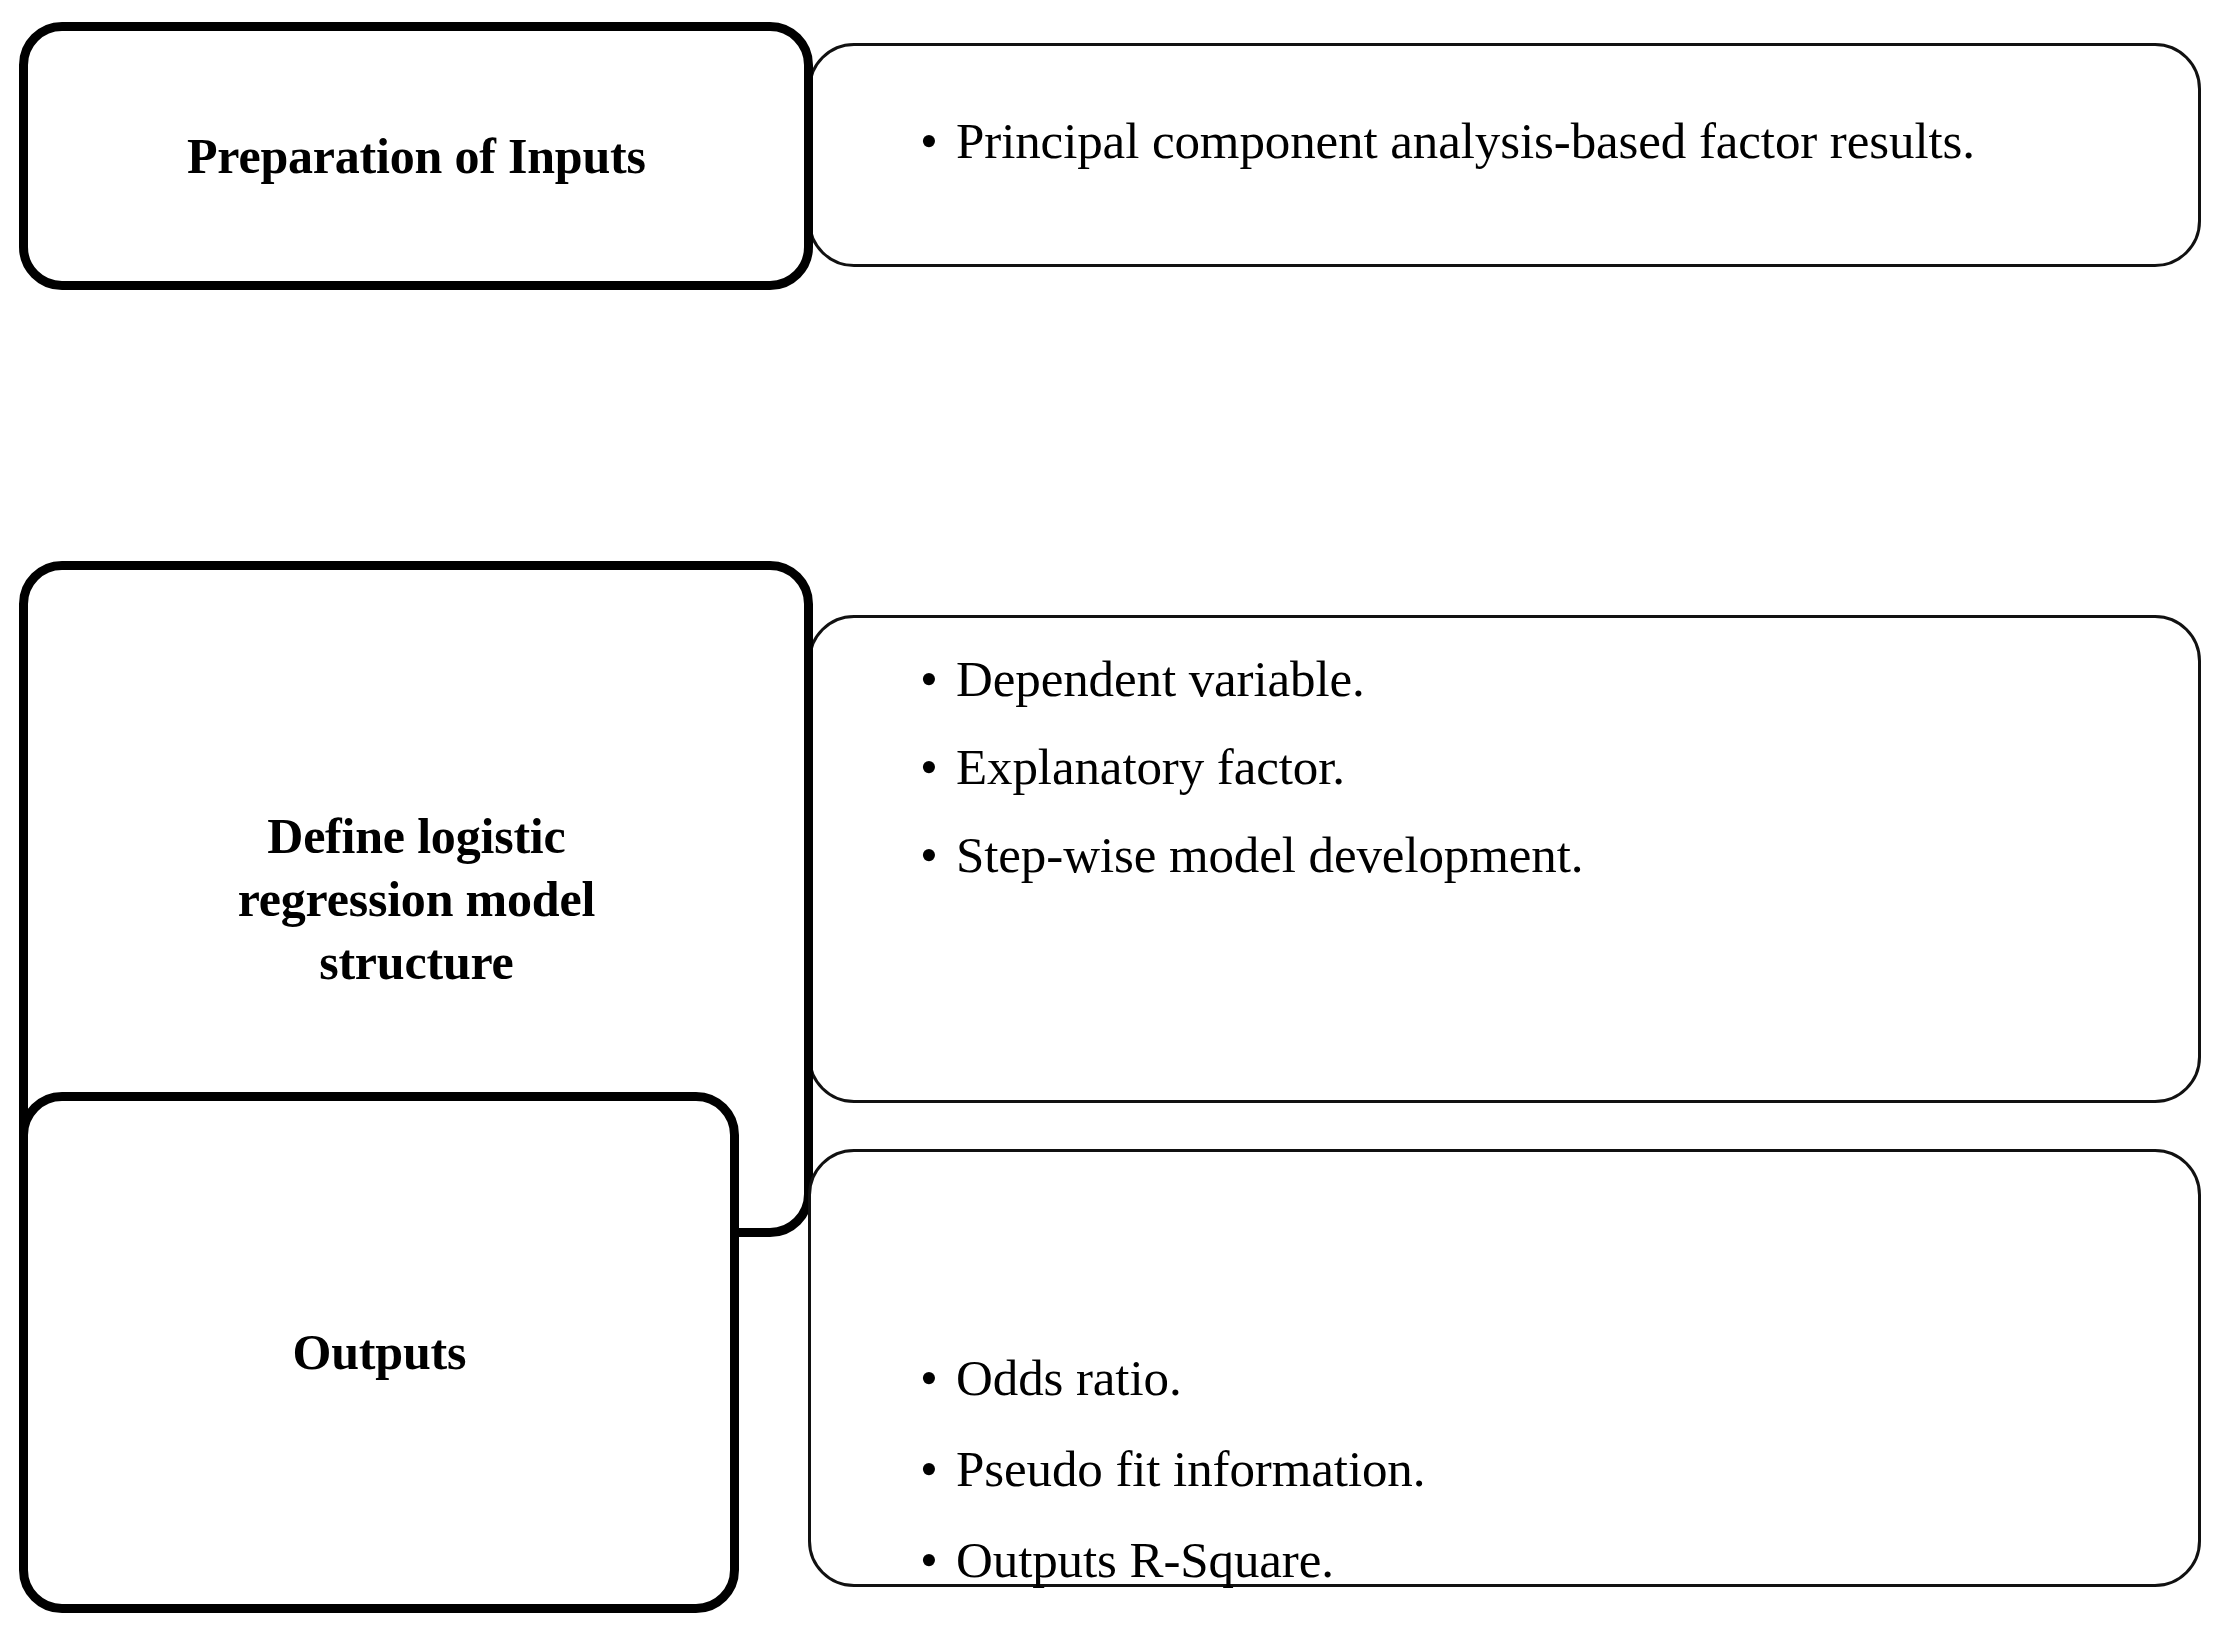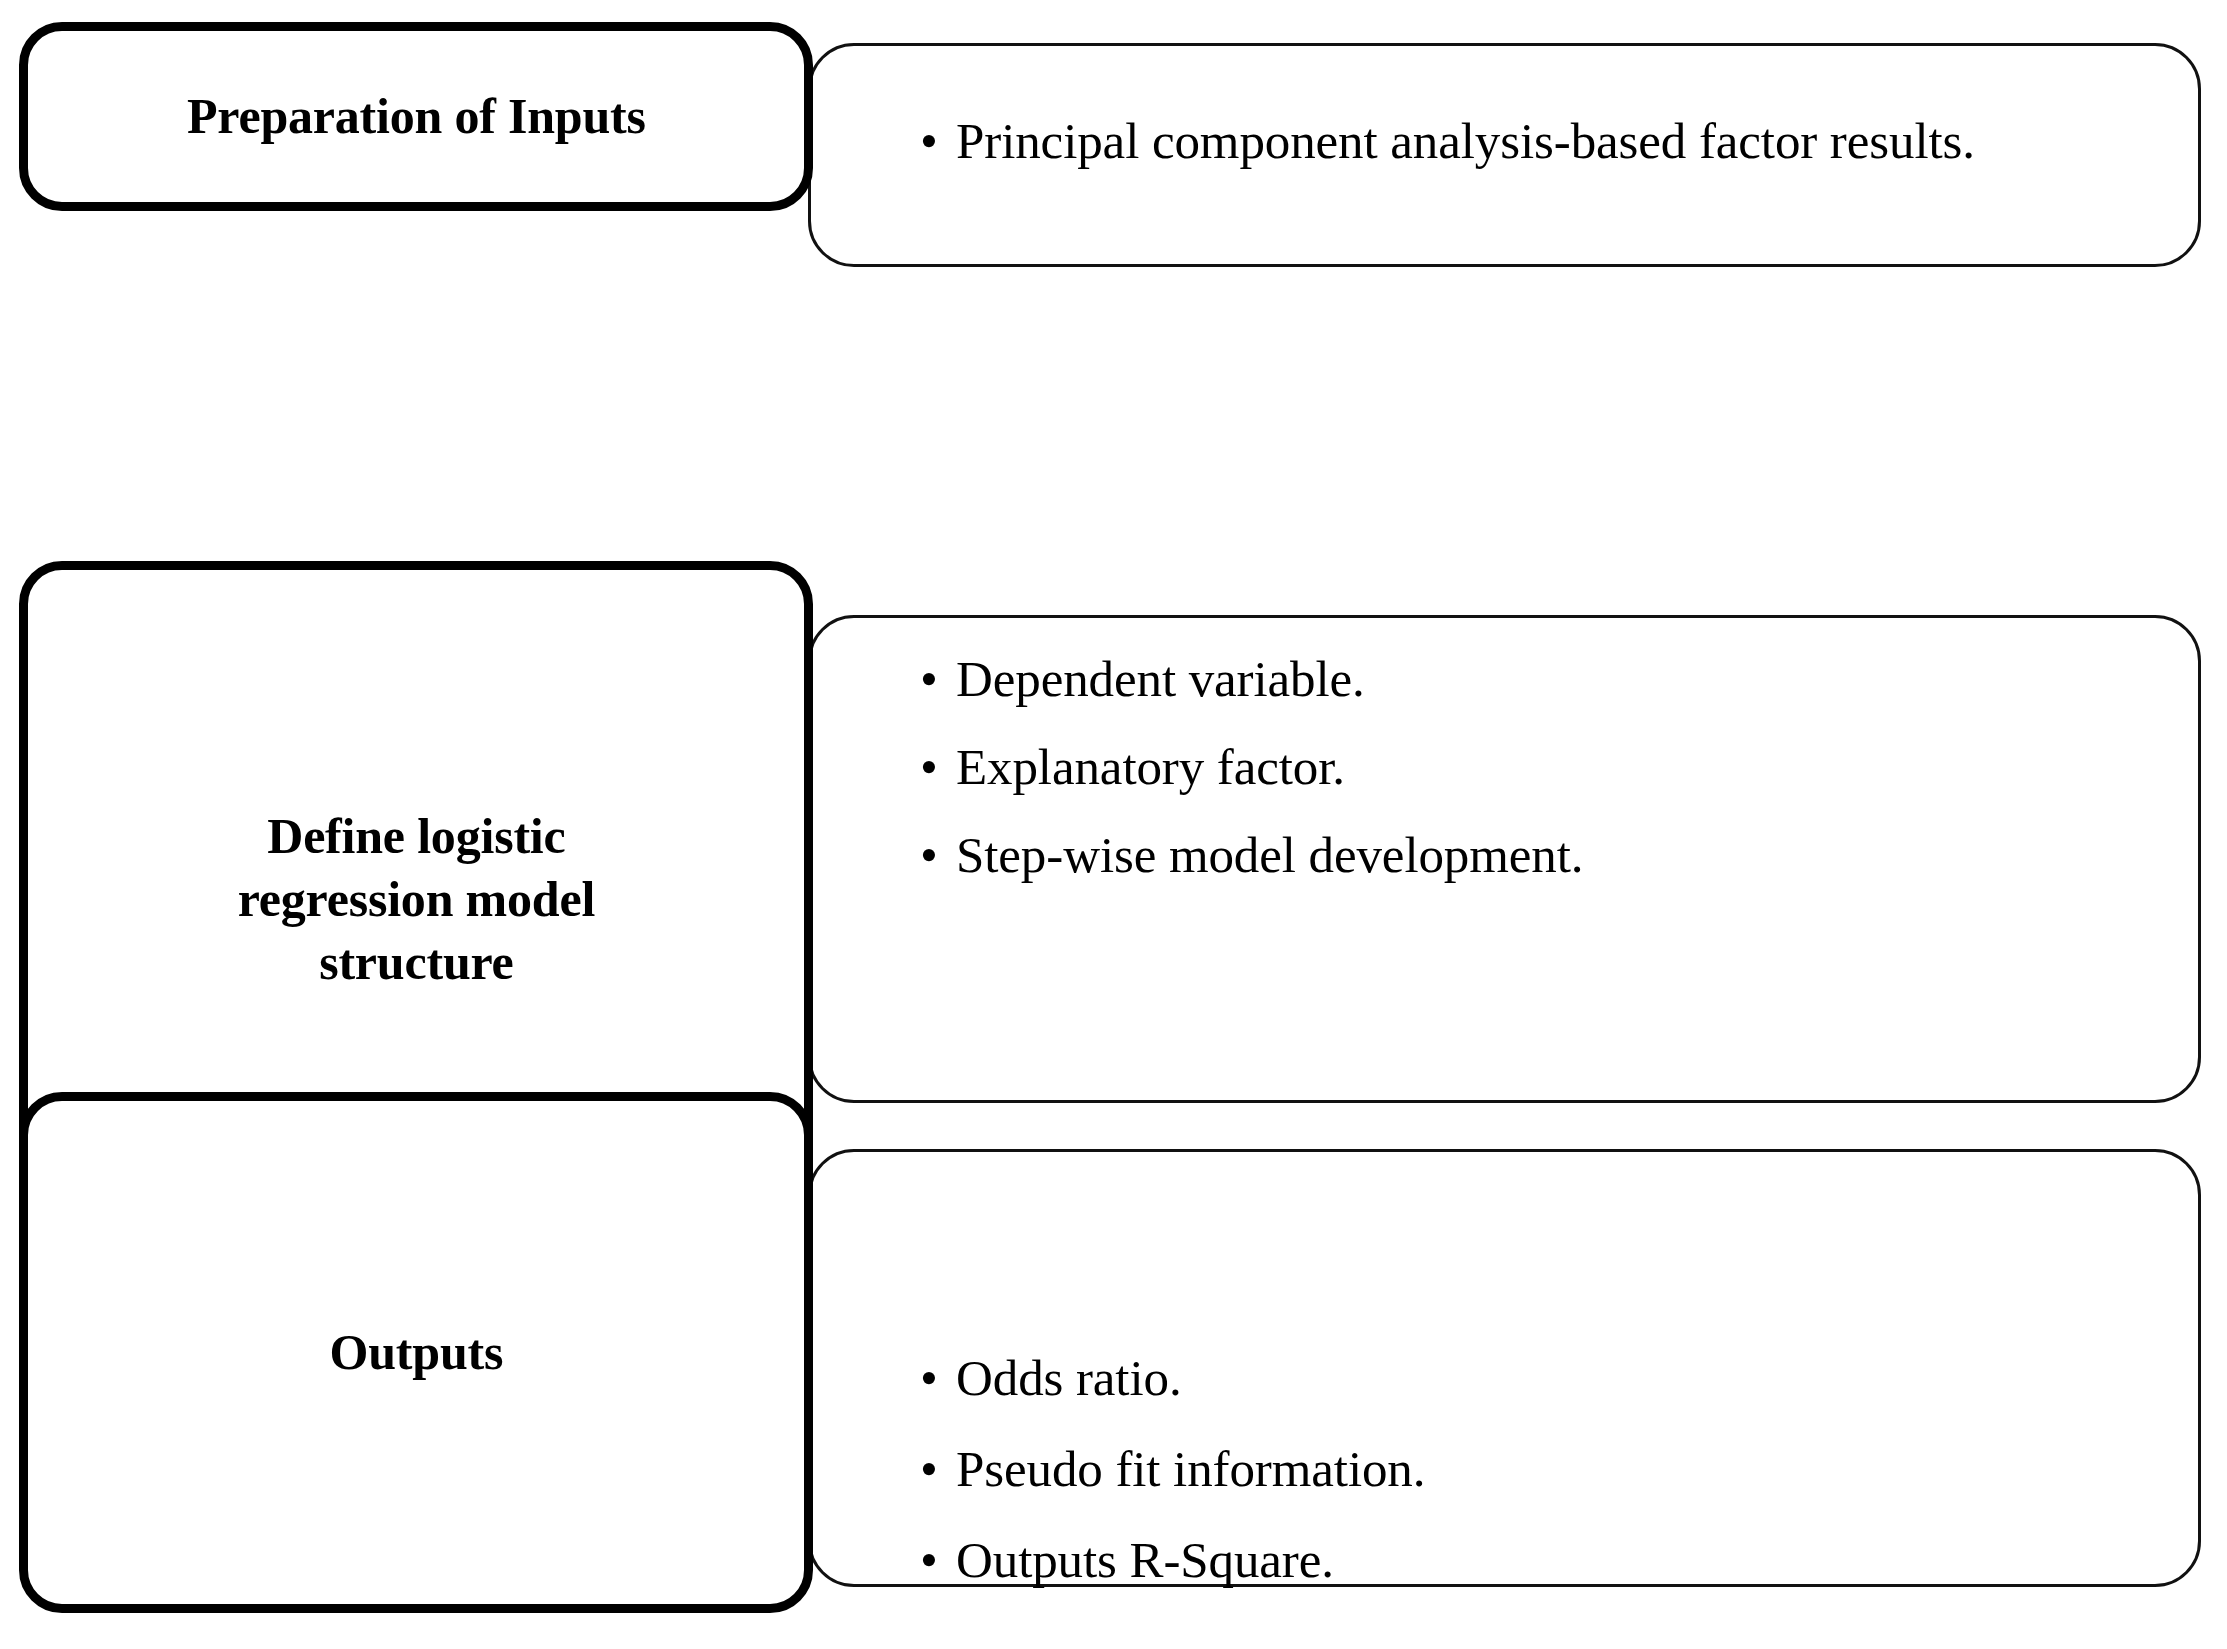--- a/index.html
+++ b/index.html
@@ -47,23 +47,23 @@
   .stage-box {
     position: absolute;
     background: #ffffff;
     border: 9.7px solid #000000;
     border-radius: 43px;
     box-sizing: border-box;
     display: flex;
     align-items: center;
     justify-content: center;
   }
-  #row-0 .stage-box { left: 19.4px; top: 22.4px;  width: 794px; height: 189px; }
+  #row-0 .stage-box { left: 19.4px; top: 22.4px;  width: 794px; height: 268px; }
   #row-1 .stage-box { left: 19.4px; top: 0px;   width: 794px; height: 676px; }
-  #row-2 .stage-box { left: 19.4px; top: 0px;   width: 794px; height: 521px; }
+  #row-2 .stage-box { left: 19.4px; top: 0px;   width: 720px; height: 521px; }
 
   .stage-label {
     font-weight: bold;
     font-size: 50px;
     line-height: 1.26;
     text-align: center;
     letter-spacing: -0.2px;
     padding: 0 30px;
     white-space: pre-line;
   }

